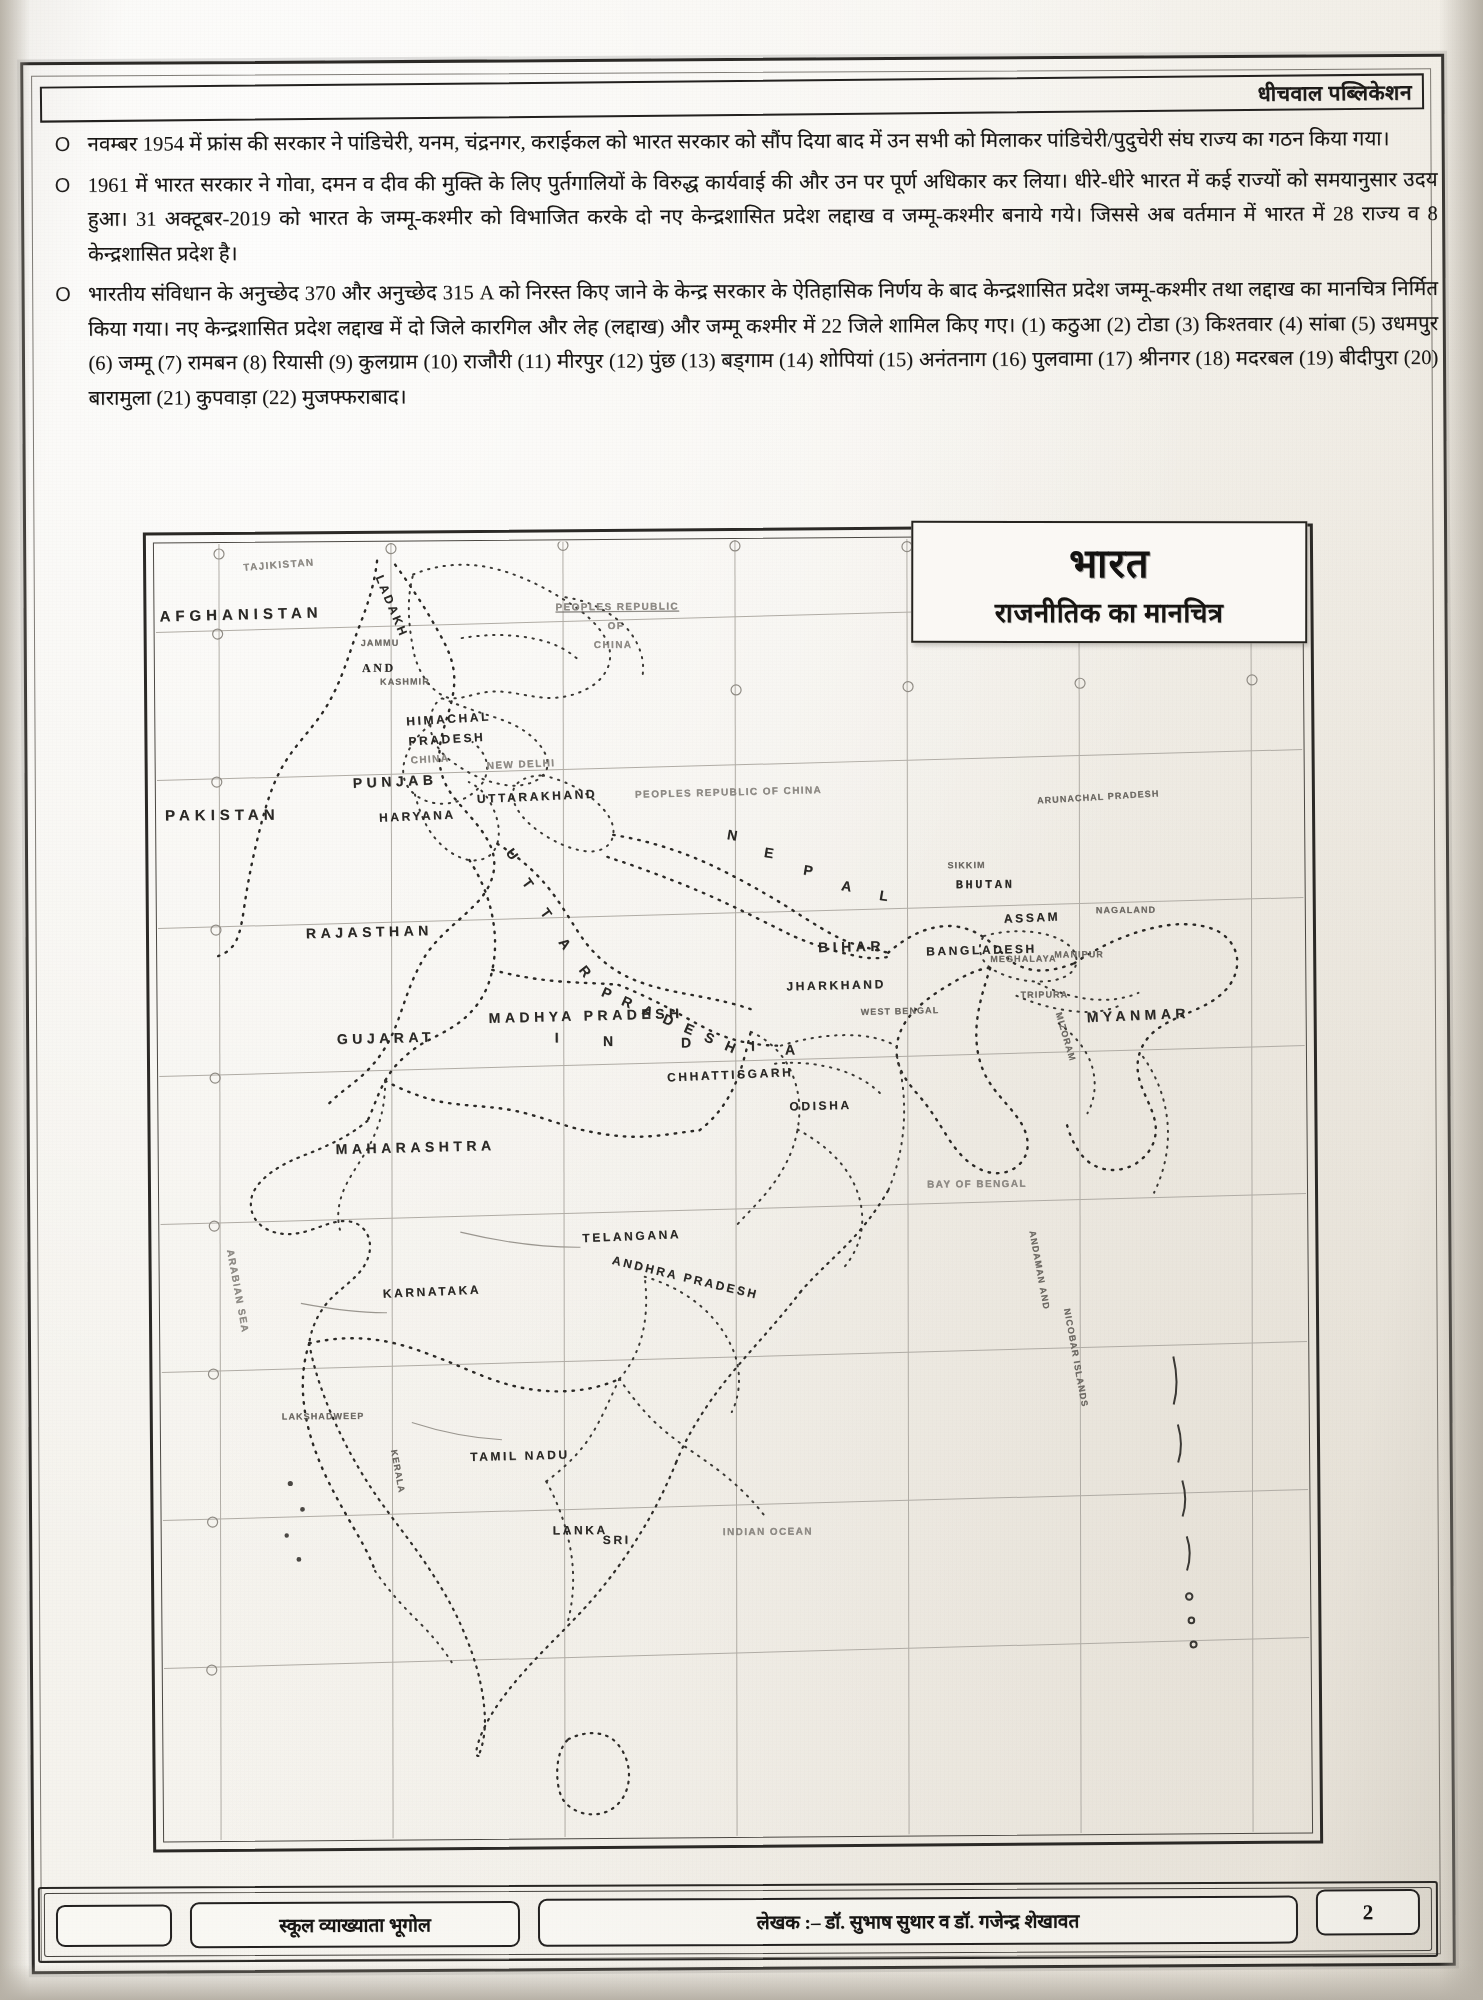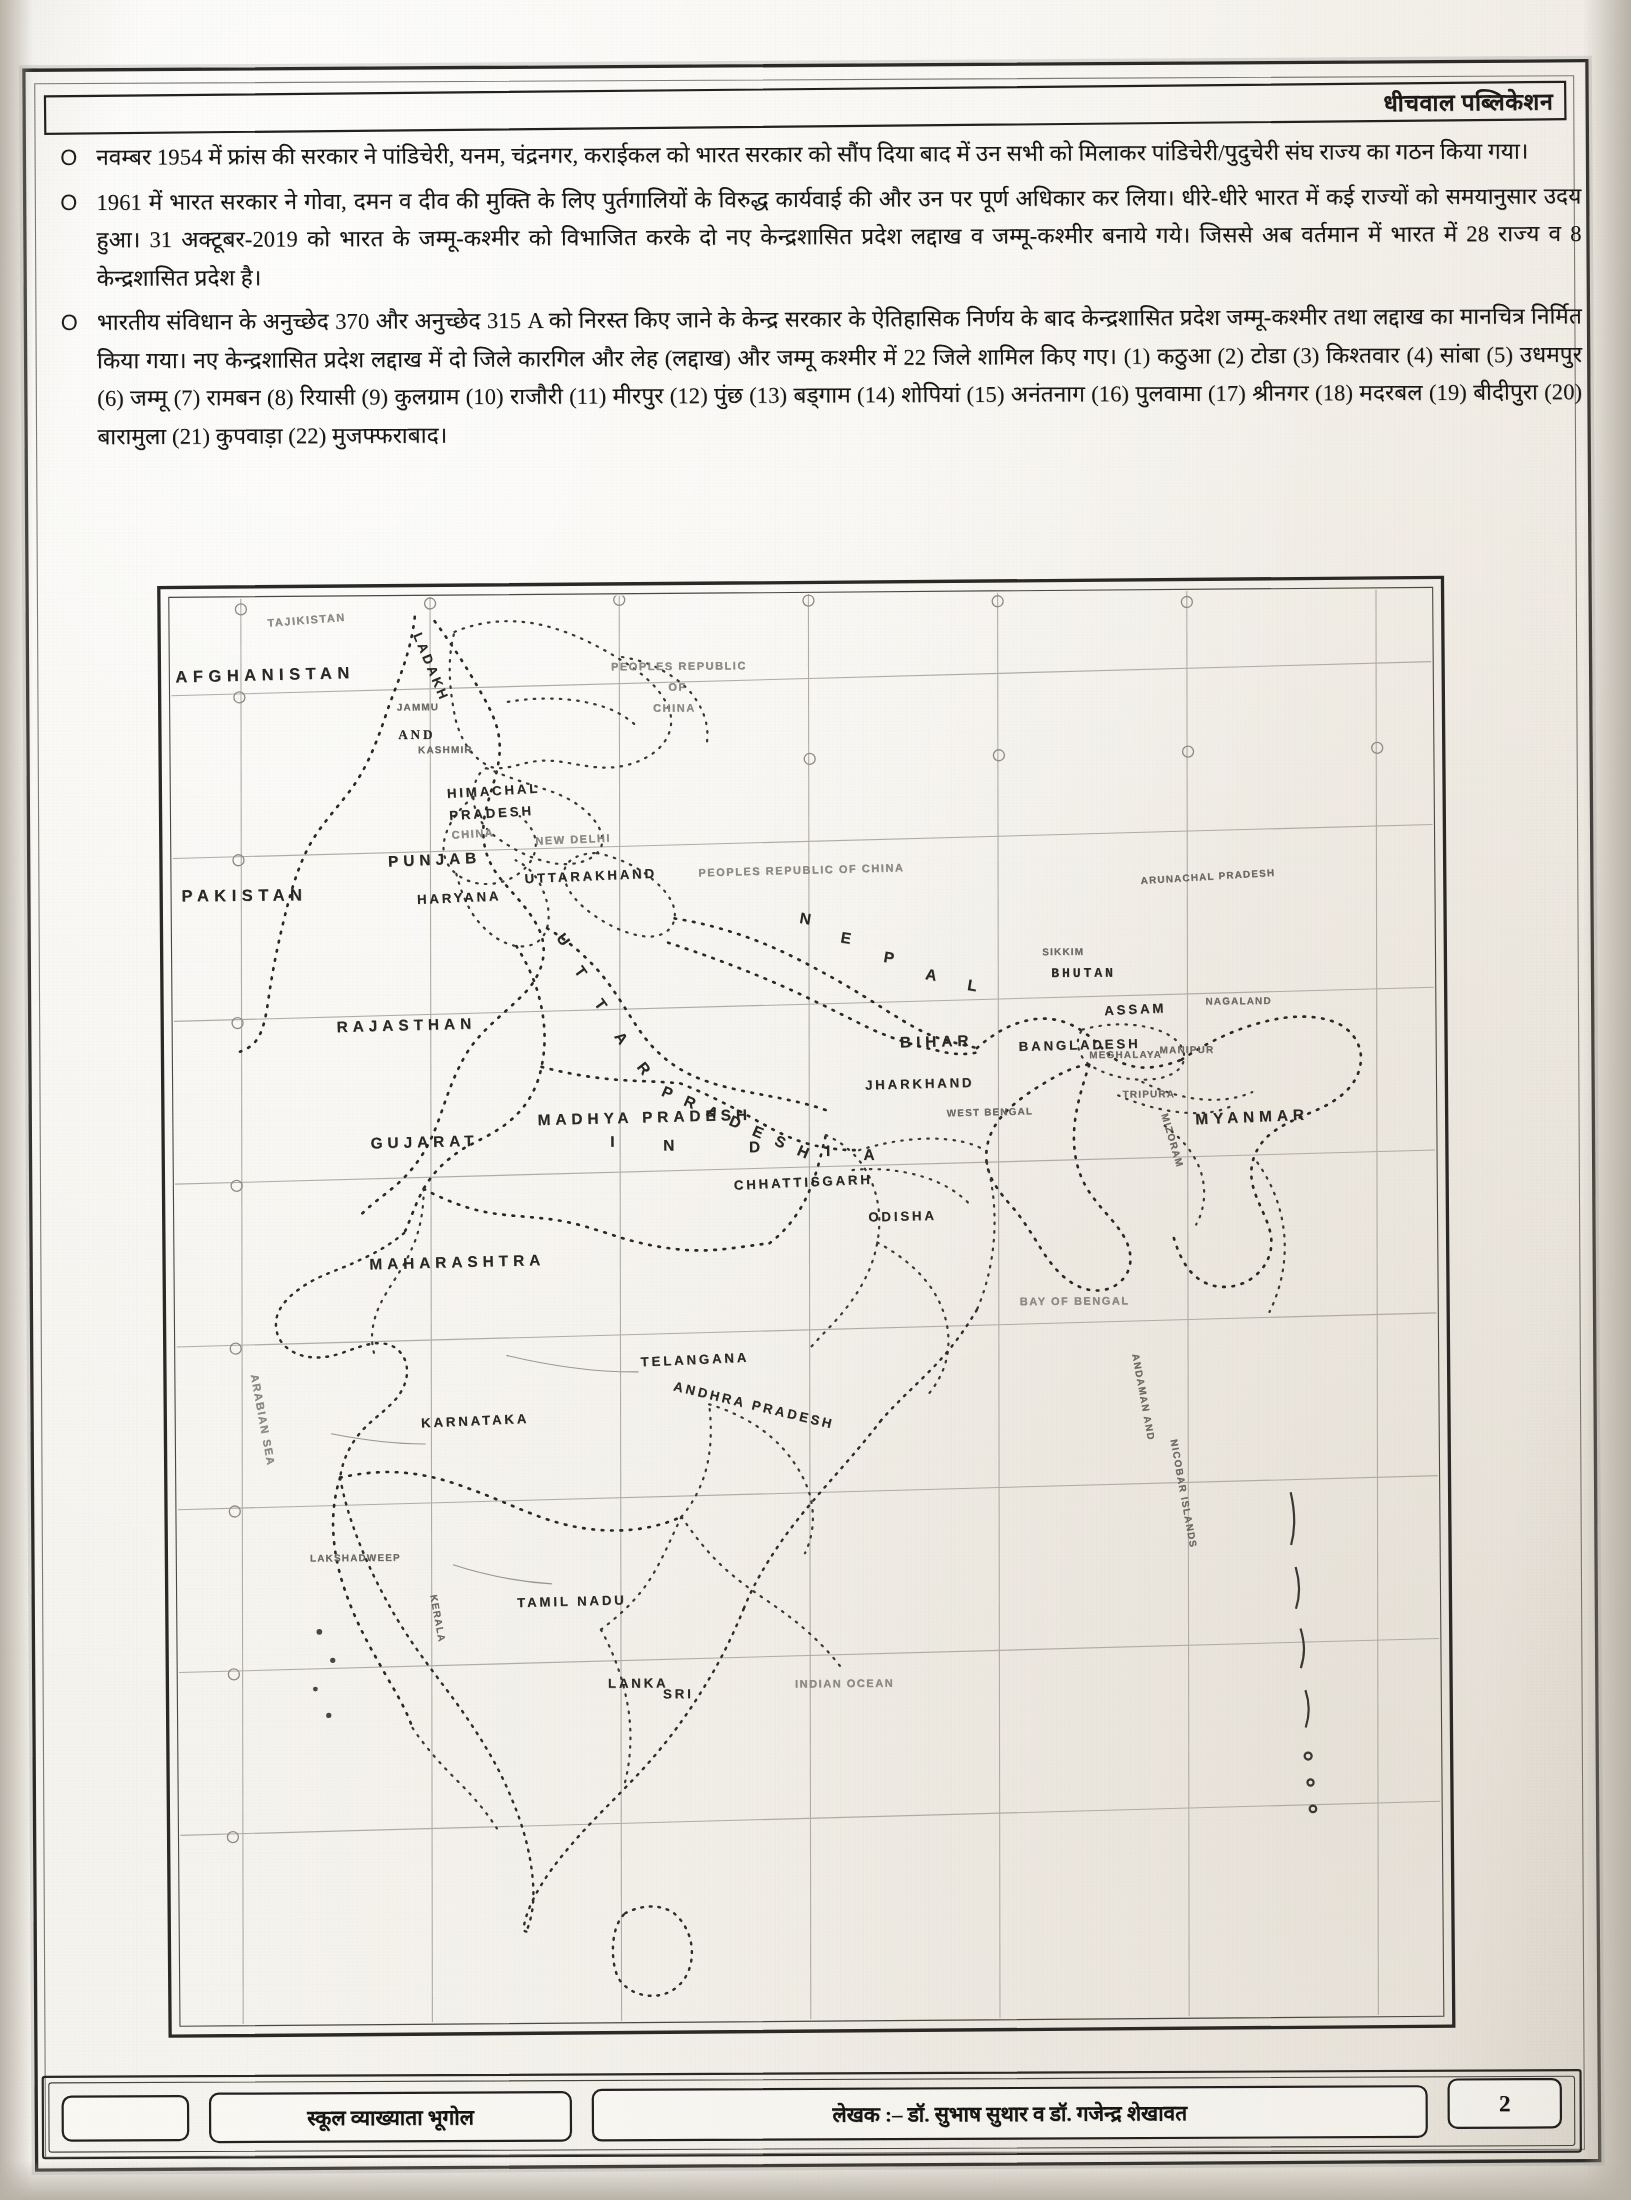--- a/index.html
+++ b/index.html
@@ -480,21 +480,21 @@
         </g>
       </svg>
 
       <div id="map-labels">
           <div class="mlabel m-faint" style="left: 88px; top: 18px; transform: rotate(-4deg);">TAJIKISTAN</div>
           <div class="mlabel m-country" style="left: 4px; top: 63px; transform: rotate(-1deg);">AFGHANISTAN</div>
           <div class="mlabel m-state-s" style="left: 224px; top: 26px; transform: rotate(68deg);">LADAKH</div>
           <div class="mlabel m-tiny" style="left: 205px; top: 95px; transform: rotate(0deg); text-align: center;">JAMMU</div>
           <div class="mlabel m-state-s" style="left: 206px; top: 118px; transform: rotate(0deg); font-family: Liberation Serif, serif;">AND</div>
           <div class="mlabel m-tiny" style="left: 208px; top: 134px; transform: rotate(0deg); margin-left: 16px;">KASHMIR</div>
-          <div class="mlabel m-faint" style="left: 400px; top: 60px; transform: rotate(0deg);">PEOPLES REPUBLIC</div>
+          <div class="mlabel m-faint" style="left: 400px; top: 60px; transform: rotate(0deg); text-decoration: underline;">PEOPLES REPUBLIC</div>
           <div class="mlabel m-faint" style="left: 452px; top: 79px; transform: rotate(0deg);">OF</div>
           <div class="mlabel m-faint" style="left: 438px; top: 98px; transform: rotate(0deg);">CHINA</div>
           <div class="mlabel m-state-s" style="left: 250px; top: 172px; transform: rotate(-3deg);">HIMACHAL</div>
           <div class="mlabel m-state-s" style="left: 252px; top: 192px; transform: rotate(-3deg);">PRADESH</div>
           <div class="mlabel m-faint" style="left: 254px; top: 212px; transform: rotate(-3deg);">CHINA</div>
           <div class="mlabel m-state" style="left: 196px; top: 232px; transform: rotate(-2deg);">PUNJAB</div>
           <div class="mlabel m-faint" style="left: 330px; top: 218px; transform: rotate(-2deg);">NEW DELHI</div>
           <div class="mlabel m-state-s" style="left: 222px; top: 268px; transform: rotate(-2deg);">HARYANA</div>
           <div class="mlabel m-state-s" style="left: 320px; top: 250px; transform: rotate(-2deg);">UTTARAKHAND</div>
           <div class="mlabel m-country" style="left: 8px; top: 262px; transform: rotate(0deg);">PAKISTAN</div>
@@ -544,20 +544,24 @@
           <div class="mlabel m-tiny" style="left: 906px; top: 766px; transform: rotate(80deg);">NICOBAR ISLANDS</div>
           <div class="mlabel m-state-s" style="left: 308px; top: 908px; transform: rotate(-1deg);">TAMIL NADU</div>
           <div class="mlabel m-tiny" style="left: 232px; top: 902px; transform: rotate(80deg);">KERALA</div>
           <div class="mlabel m-state-s" style="left: 398px; top: 992px; transform: rotate(0deg); margin-left: 42px;">SRI</div>
           <div class="mlabel m-state-s" style="left: 390px; top: 982px; transform: rotate(0deg);">LANKA</div>
           <div class="mlabel m-tiny" style="left: 120px; top: 868px; transform: rotate(0deg);">LAKSHADWEEP</div>
           <div class="mlabel m-faint" style="left: 560px; top: 986px; transform: rotate(0deg);">INDIAN OCEAN</div>
         </div>
     </div>
 
+    <div class="map-title-box">
+      <div class="map-title-main">भारत</div>
+      <div class="map-title-sub">राजनीतिक का मानचित्र</div>
+    </div>
   </div>
 
   <div class="footer-band">
     <div class="footer-outer"></div>
     <div class="footer-inner"></div>
     <div class="foot-chip foot-blank"></div>
     <div class="foot-chip foot-role">स्कूल व्याख्याता भूगोल</div>
     <div class="foot-chip foot-auth">लेखक :– डॉ. सुभाष सुथार व डॉ. गजेन्द्र शेखावत</div>
     <div class="foot-chip foot-page">2</div>
   </div>

